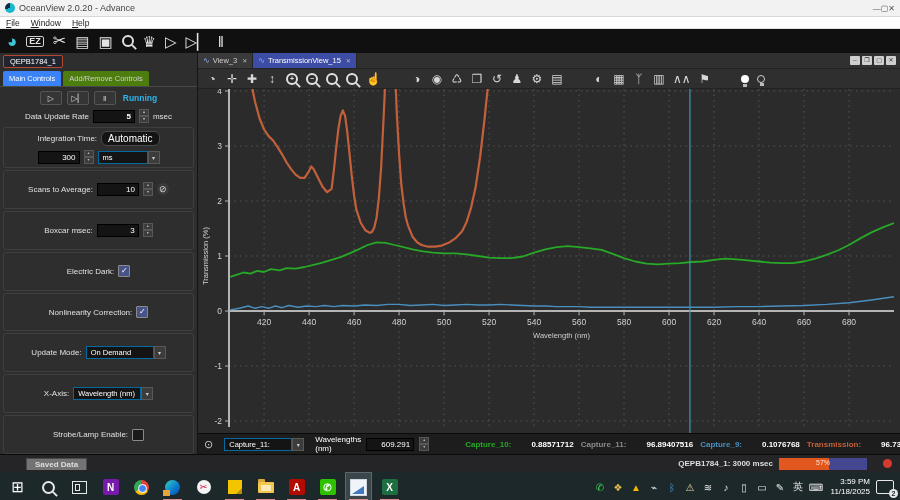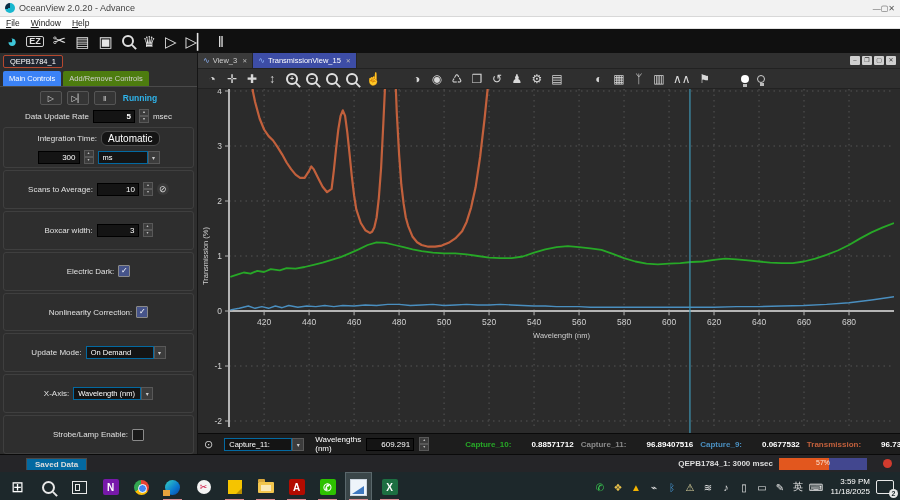--- a/index.html
+++ b/index.html
@@ -87,21 +87,21 @@
   .chartarea{position:relative;height:344px;background:#2b2b2b}
   .databar{height:21px;background:#1d1d1d;border-top:1px solid #0a0a0a;display:flex;
            align-items:center;gap:5px;padding:0 6px;font-size:8px;color:#ddd}
   .db-ico{color:#cfcfcf;font-size:11px}
   .db-strong{font-weight:normal;color:#fff}
   .readout{display:flex;align-items:center;gap:20px;margin-left:7px;font-weight:bold}
   .readout .v{color:#fff}
   
   .bottombar{height:17px;background:#252528;border-top:1px solid #0a0a0a;display:flex;
              align-items:center;font-size:8px;color:#ddd}
-  .saved{margin-left:26px;background:#0369a1;border:1px solid #4a4a4a;border-bottom:none;
+  .saved{margin-left:26px;background:#737373;border:1px solid #4a4a4a;border-bottom:none;
          padding:1px 8px;font-weight:bold;font-size:8px}
   .progwrap{margin-left:auto;display:flex;align-items:center;gap:6px;padding-right:8px}
   .proglabel{font-weight:bold}
   .progbar{width:88px;height:12px;background:#42478f;position:relative;overflow:hidden}
   .progfill{position:absolute;left:0;top:0;bottom:0;background:#e2571e}
   .progtext{position:absolute;right:42%;top:1px;font-size:7px;color:#fbe3d4}
   .recdot{width:9px;height:9px;border-radius:50%;background:#d23b2e;margin-left:10px}
   
   .taskbar{height:30px;background:#1d282b;display:flex;align-items:center;padding-left:2px}
   .tb-app{width:25px;height:28px;display:flex;align-items:center;justify-content:center;
@@ -220,21 +220,21 @@
               <span class="valbox">10</span>
               <span class="spin">
                 <i>▴</i>
                 <i>▾</i>
               </span>
               <span class="blockb">⊘</span>
             </div>
           </div>
           <div class="group">
             <div class="grow">
-              <span class="glabel">Boxcar width:</span>
+              <span class="glabel">Boxcar msec:</span>
               <span class="valbox">3</span>
               <span class="spin">
                 <i>▴</i>
                 <i>▾</i>
               </span>
             </div>
           </div>
           <div class="group">
             <div class="grow">
               <span class="glabel">Electric Dark:</span>
@@ -413,21 +413,21 @@
           <span class="readout">
             <span style="color:#27a827">Capture_10:</span>
             <span class="v">0.88571712</span>
           </span>
           <span class="readout">
             <span style="color:#8a8a8a">Capture_11:</span>
             <span class="v">96.89407516</span>
           </span>
           <span class="readout">
             <span style="color:#4a8fc0">Capture_9:</span>
-            <span class="v">0.0677532</span>
+            <span class="v">0.1076768</span>
           </span>
           <span class="readout">
             <span style="color:#c2603c">Transmission:</span>
             <span class="v">96.73599551</span>
           </span>
         </span>
     </div>
   </div>
 </div>
 

